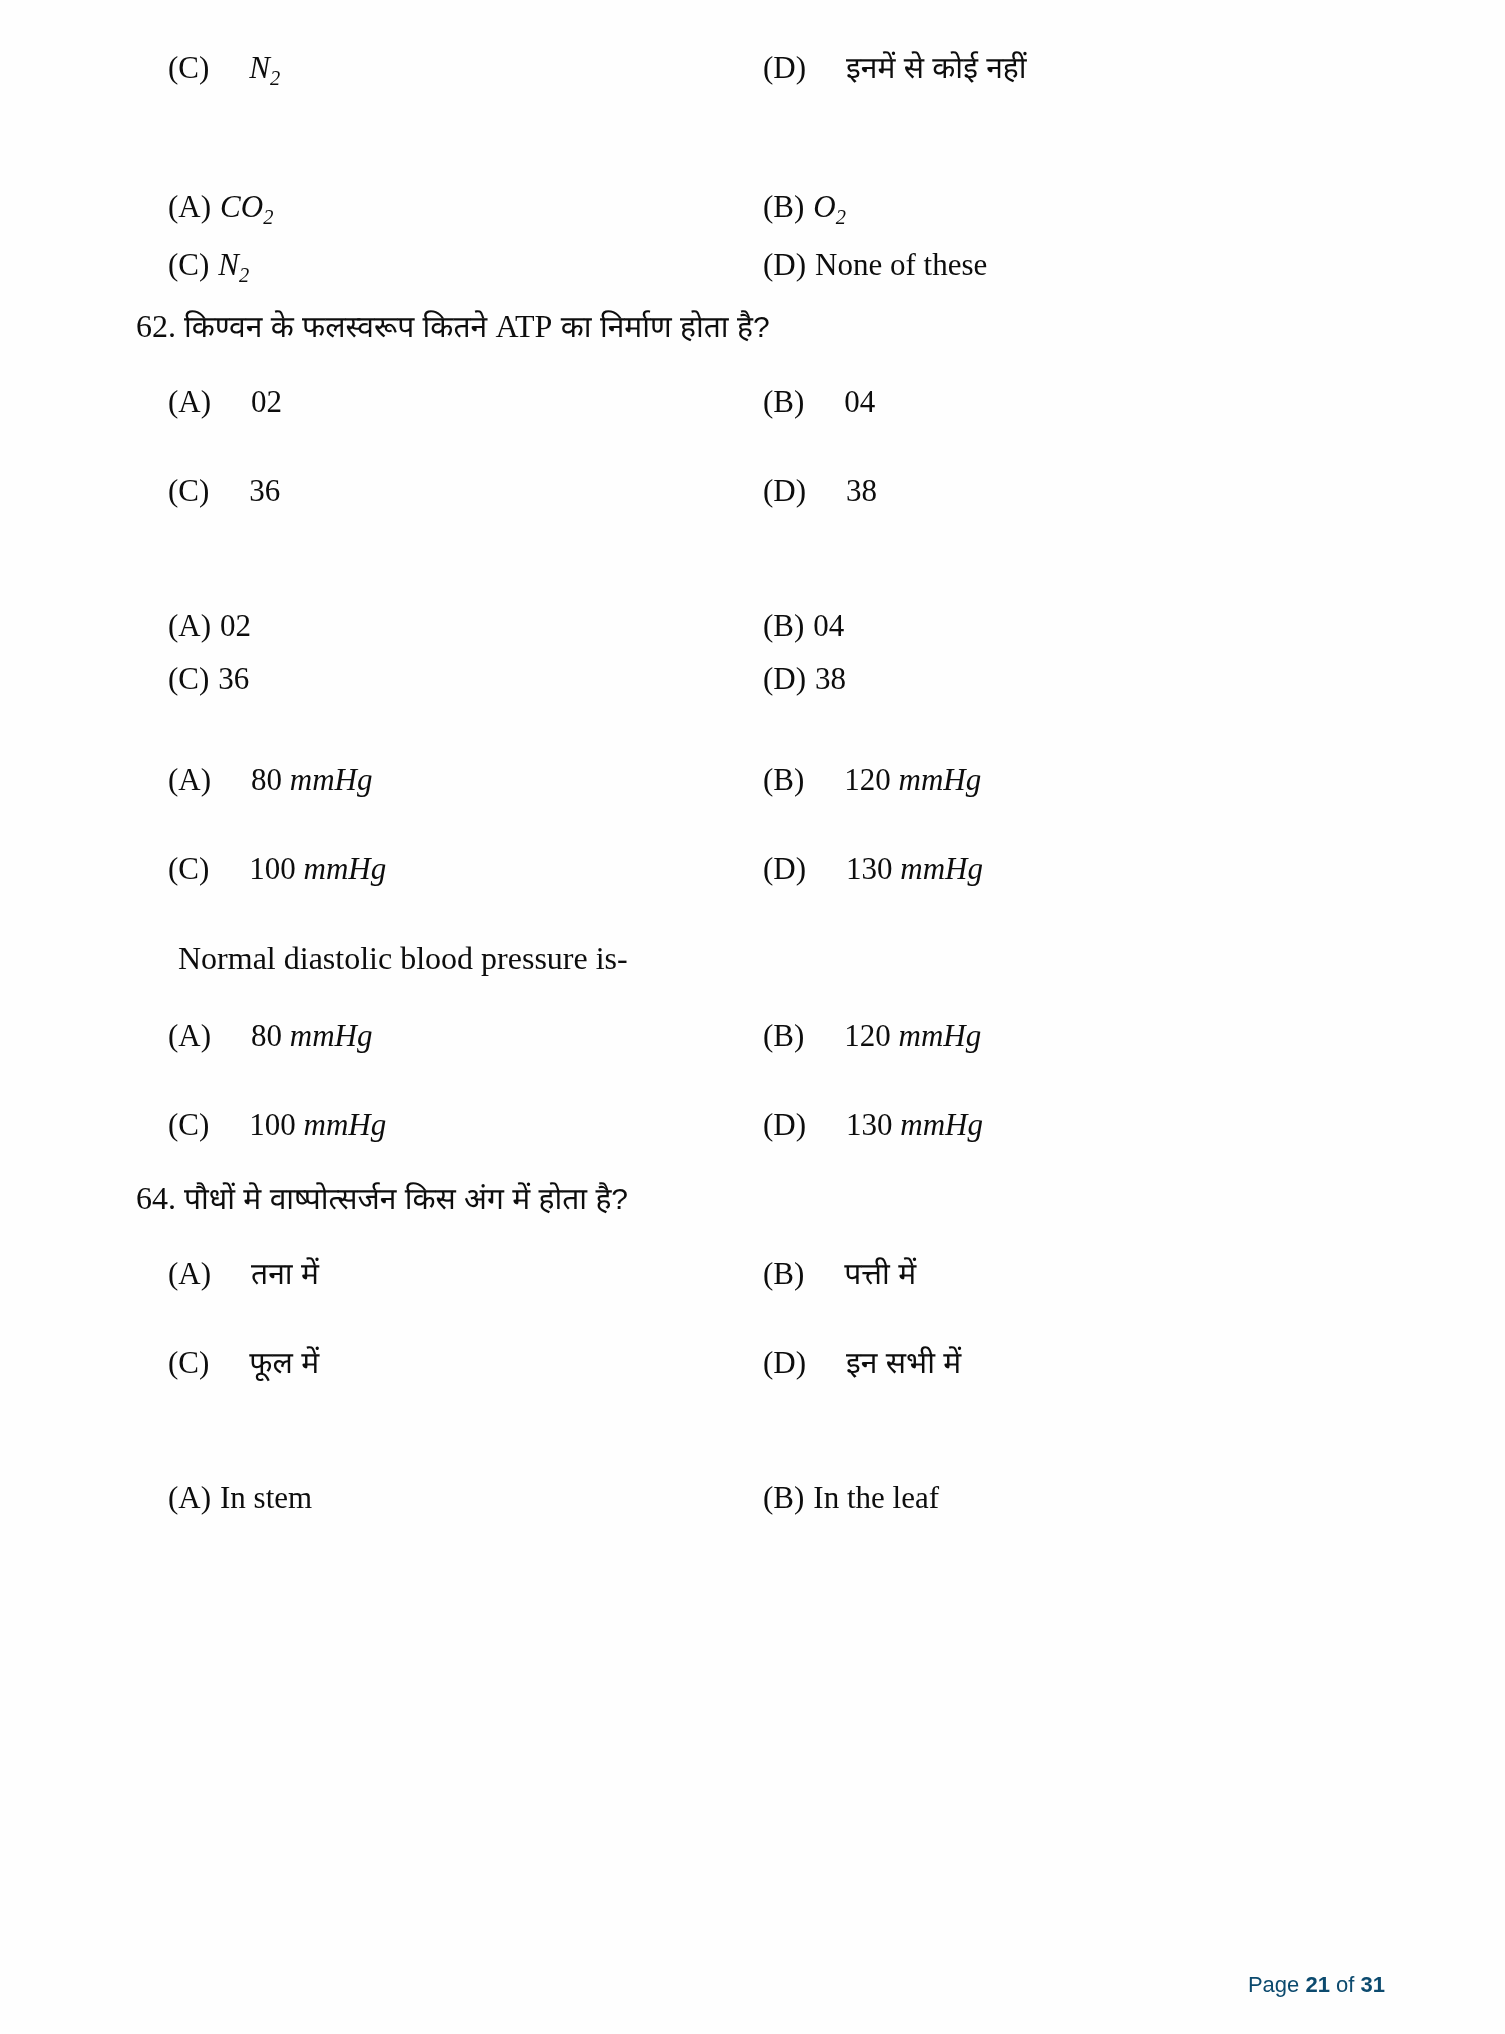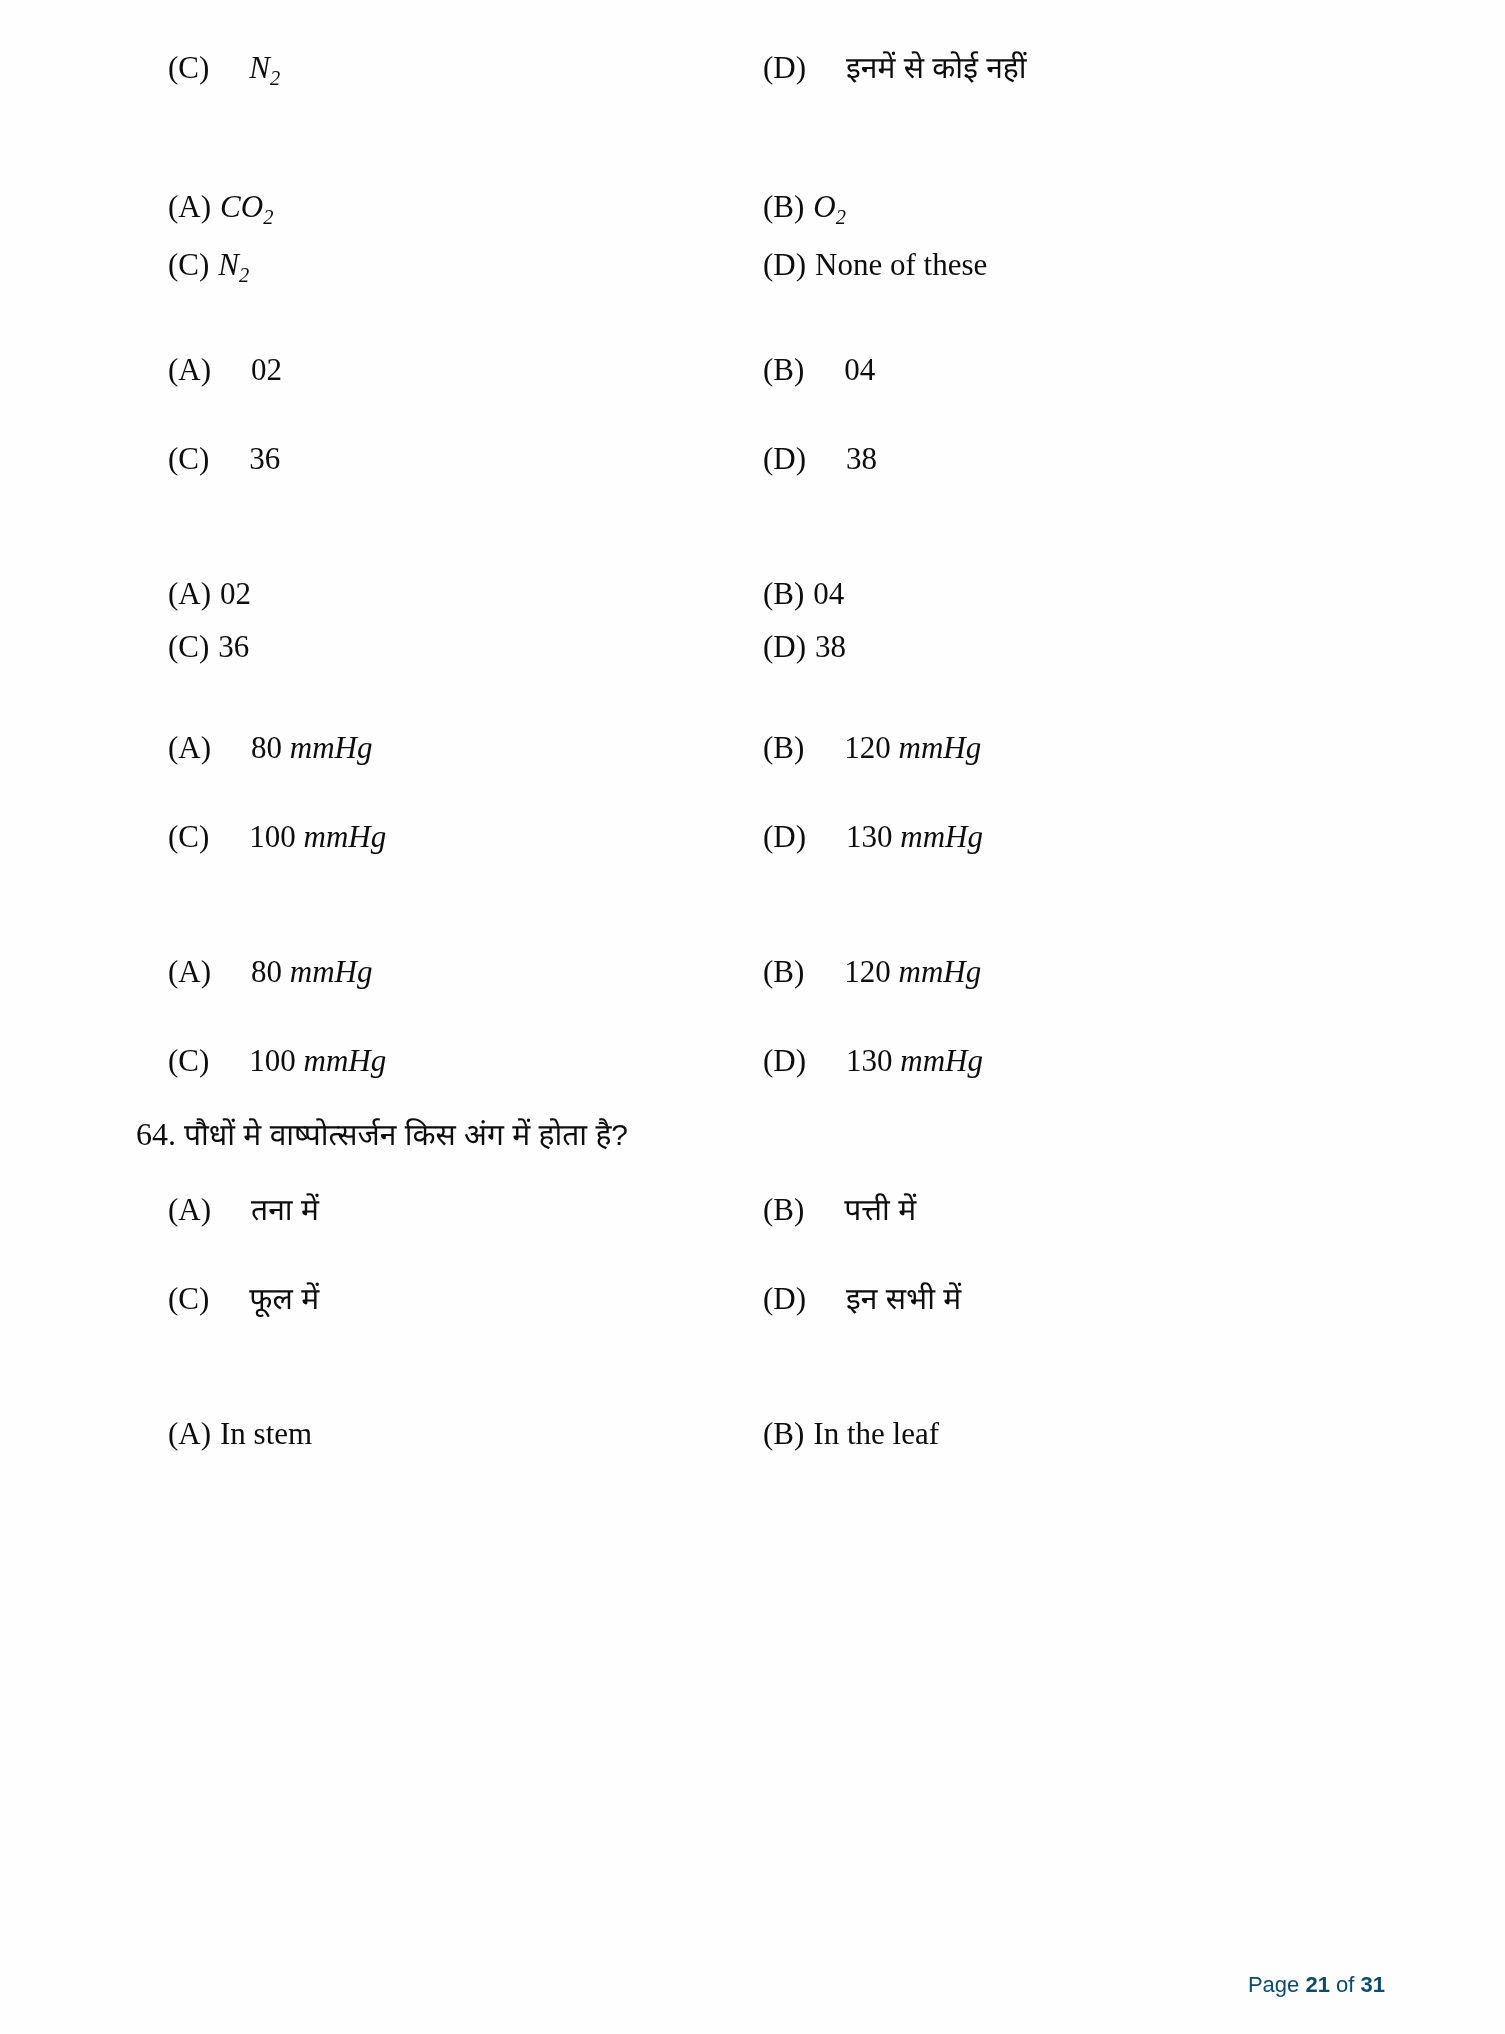--- a/index.html
+++ b/index.html
@@ -142,20 +142,24 @@
         <span class="opt-text sci"><span>N</span><sub>2</sub></span>
       </div>
       <div class="opt-col">
         <span class="opt-tag">(D)</span>
         <span class="opt-text">None of these</span>
       </div>
     </div>
 
     <div style="height:24px;"></div>
 
+    <div class="q-hindi">
+      <span class="num">62.</span>
+      <span class="hindi">किण्वन के फलस्वरूप कितने </span><span class="num">ATP</span><span class="hindi"> का निर्माण होता है?</span>
+    </div>
 
     <div style="height:44px;"></div>
 
     <div class="opt-row gap-wide">
       <div class="opt-col">
         <span class="opt-tag">(A)</span>
         <span class="opt-text">02</span>
       </div>
       <div class="opt-col">
         <span class="opt-tag">(B)</span>
@@ -229,20 +233,21 @@
         <span class="opt-text"><span>100</span> <span class="unit">mmHg</span></span>
       </div>
       <div class="opt-col">
         <span class="opt-tag">(D)</span>
         <span class="opt-text"><span>130</span> <span class="unit">mmHg</span></span>
       </div>
     </div>
 
     <div style="height:58px;"></div>
 
+    <div class="q-eng" style="margin-left:10px;">Normal diastolic blood pressure is-</div>
 
     <div style="height:46px;"></div>
 
     <div class="opt-row gap-wide">
       <div class="opt-col">
         <span class="opt-tag">(A)</span>
         <span class="opt-text"><span>80</span> <span class="unit">mmHg</span></span>
       </div>
       <div class="opt-col">
         <span class="opt-tag">(B)</span>

